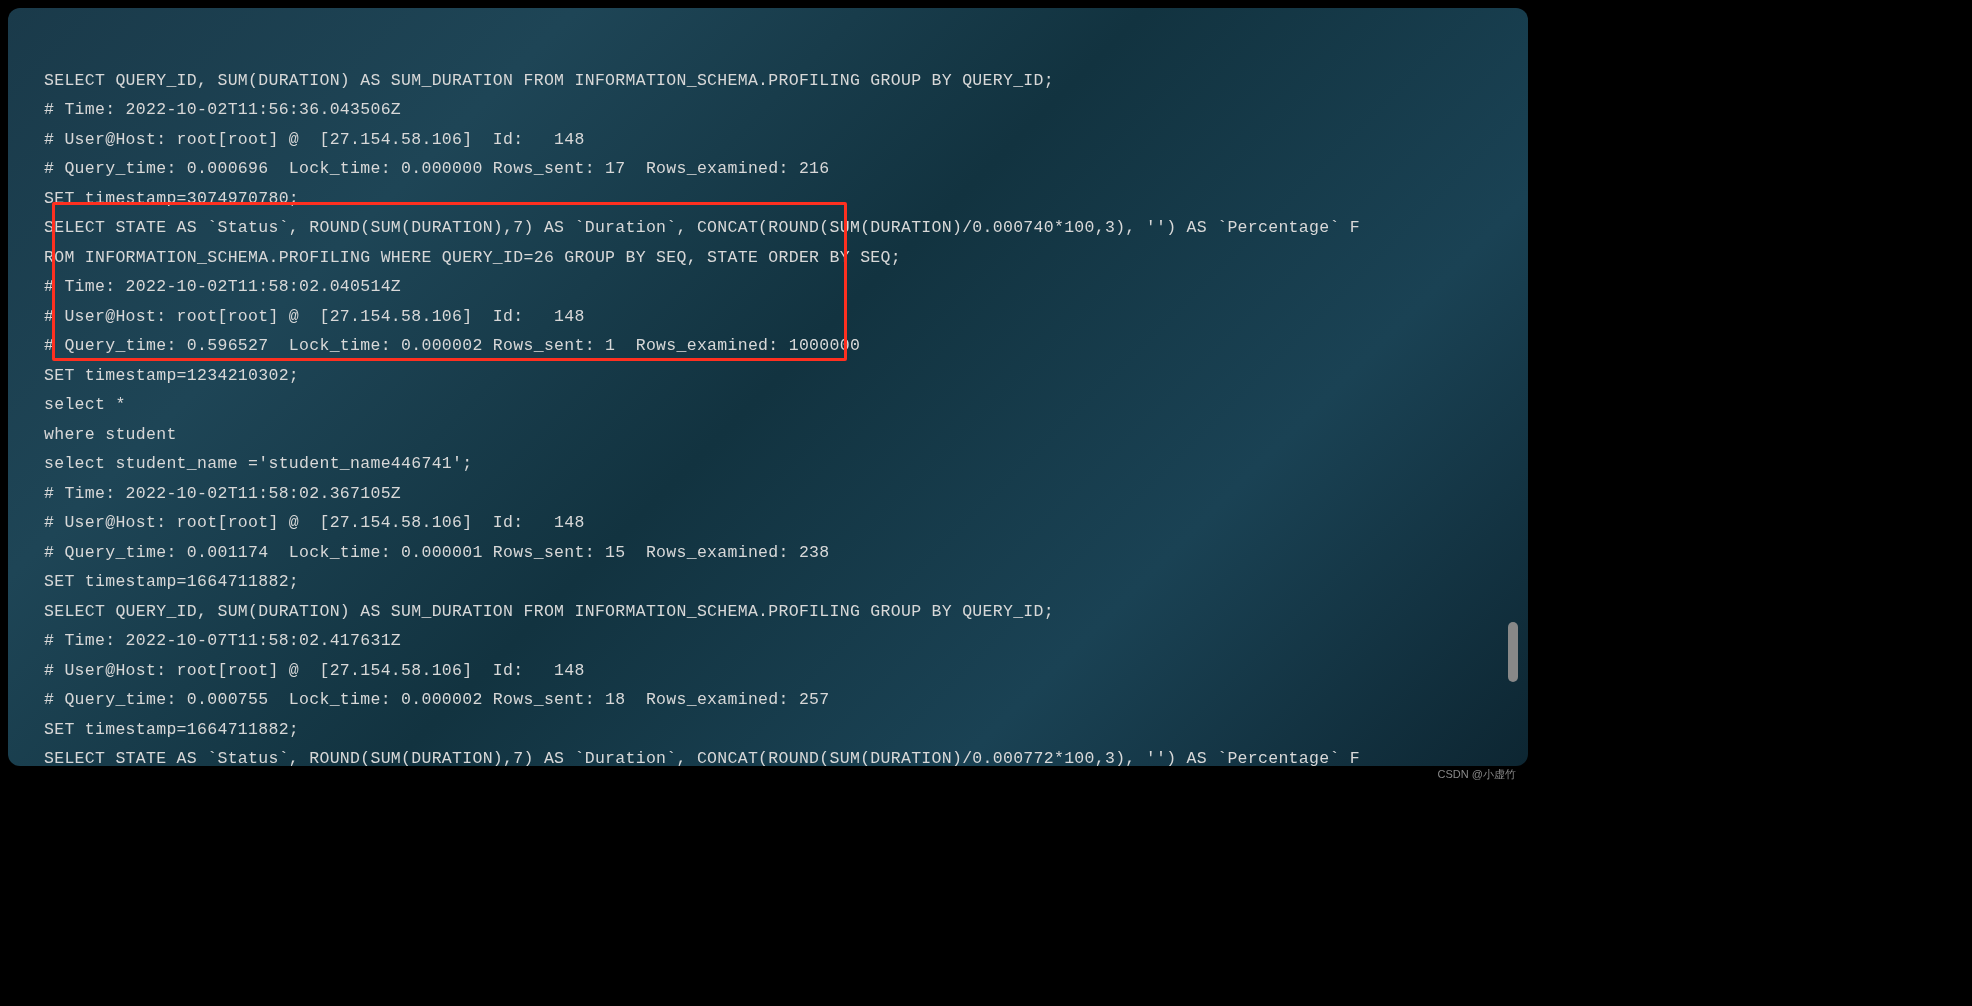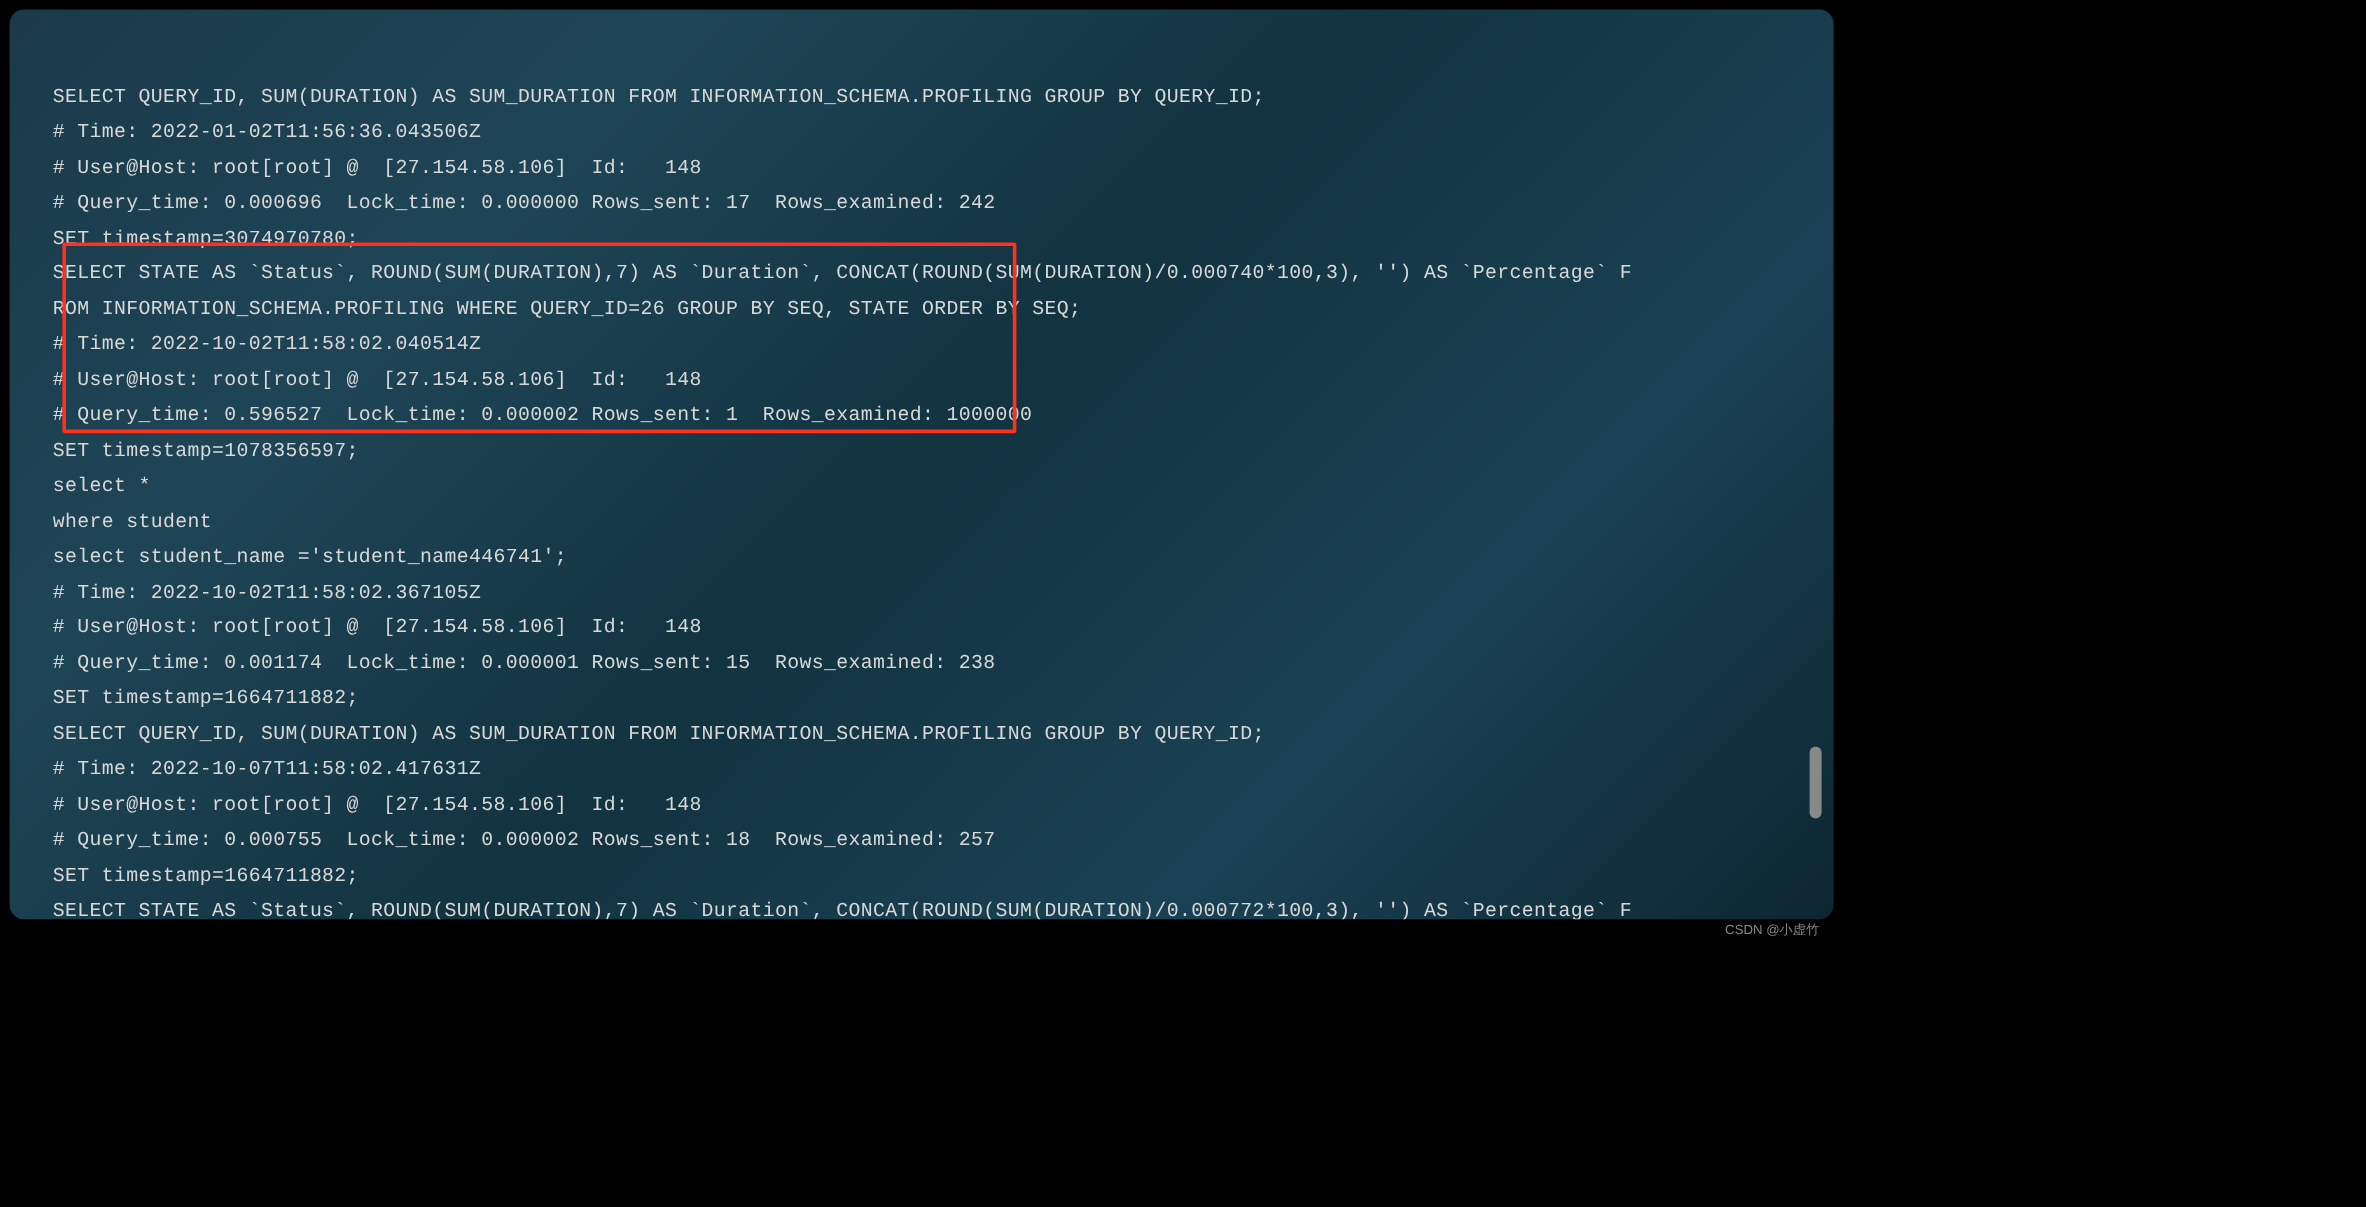--- a/index.html
+++ b/index.html
@@ -62,30 +62,30 @@
       font-size: 11px;
       font-family: Arial, sans-serif;
     }
   </style>
 </head>
 <body>
 
 <div class="terminal-container">
   <div class="terminal-content">
 <span>SELECT QUERY_ID, SUM(DURATION) AS SUM_DURATION FROM INFORMATION_SCHEMA.PROFILING GROUP BY QUERY_ID;</span>
-<span># Time: 2022-01-02T11:56:36.043506Z</span>
+<span># Time: 2022-10-02T11:56:36.043506Z</span>
 <span># User@Host: root[root] @  [27.154.58.106]  Id:   148</span>
-<span># Query_time: 0.000696  Lock_time: 0.000000 Rows_sent: 17  Rows_examined: 242</span>
+<span># Query_time: 0.000696  Lock_time: 0.000000 Rows_sent: 17  Rows_examined: 216</span>
 <span>SET timestamp=3074970780;</span>
 <span>SELECT STATE AS `Status`, ROUND(SUM(DURATION),7) AS `Duration`, CONCAT(ROUND(SUM(DURATION)/0.000740*100,3), '') AS `Percentage` F</span>
 <span>ROM INFORMATION_SCHEMA.PROFILING WHERE QUERY_ID=26 GROUP BY SEQ, STATE ORDER BY SEQ;</span>
 <span># Time: 2022-10-02T11:58:02.040514Z</span>
 <span># User@Host: root[root] @  [27.154.58.106]  Id:   148</span>
 <span># Query_time: 0.596527  Lock_time: 0.000002 Rows_sent: 1  Rows_examined: 1000000</span>
-<span>SET timestamp=1078356597;</span>
+<span>SET timestamp=1234210302;</span>
 <span>select *</span>
 <span>where student</span>
 <span>select student_name ='student_name446741';</span>
 <span># Time: 2022-10-02T11:58:02.367105Z</span>
 <span># User@Host: root[root] @  [27.154.58.106]  Id:   148</span>
 <span># Query_time: 0.001174  Lock_time: 0.000001 Rows_sent: 15  Rows_examined: 238</span>
 <span>SET timestamp=1664711882;</span>
 <span>SELECT QUERY_ID, SUM(DURATION) AS SUM_DURATION FROM INFORMATION_SCHEMA.PROFILING GROUP BY QUERY_ID;</span>
 <span># Time: 2022-10-07T11:58:02.417631Z</span>
 <span># User@Host: root[root] @  [27.154.58.106]  Id:   148</span>

